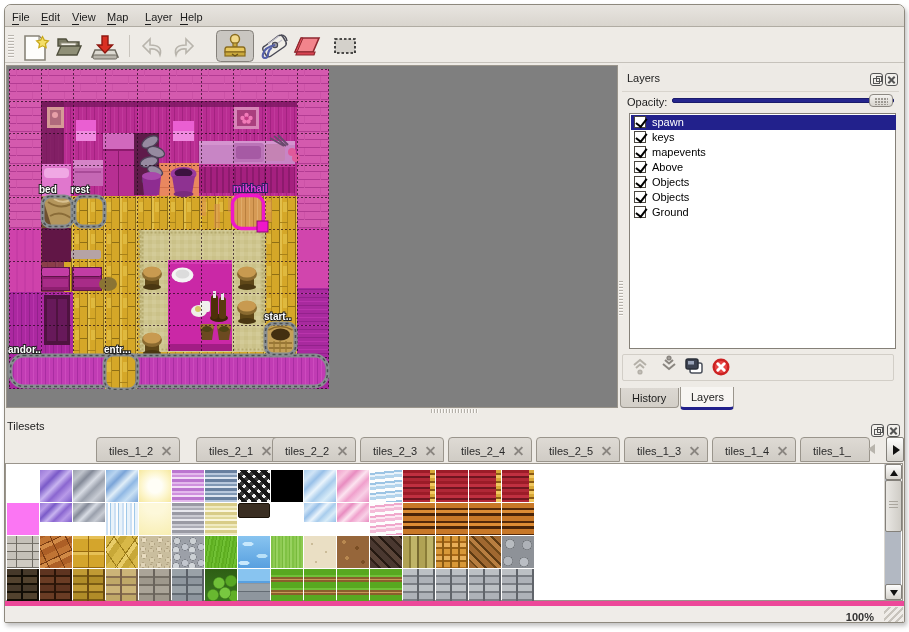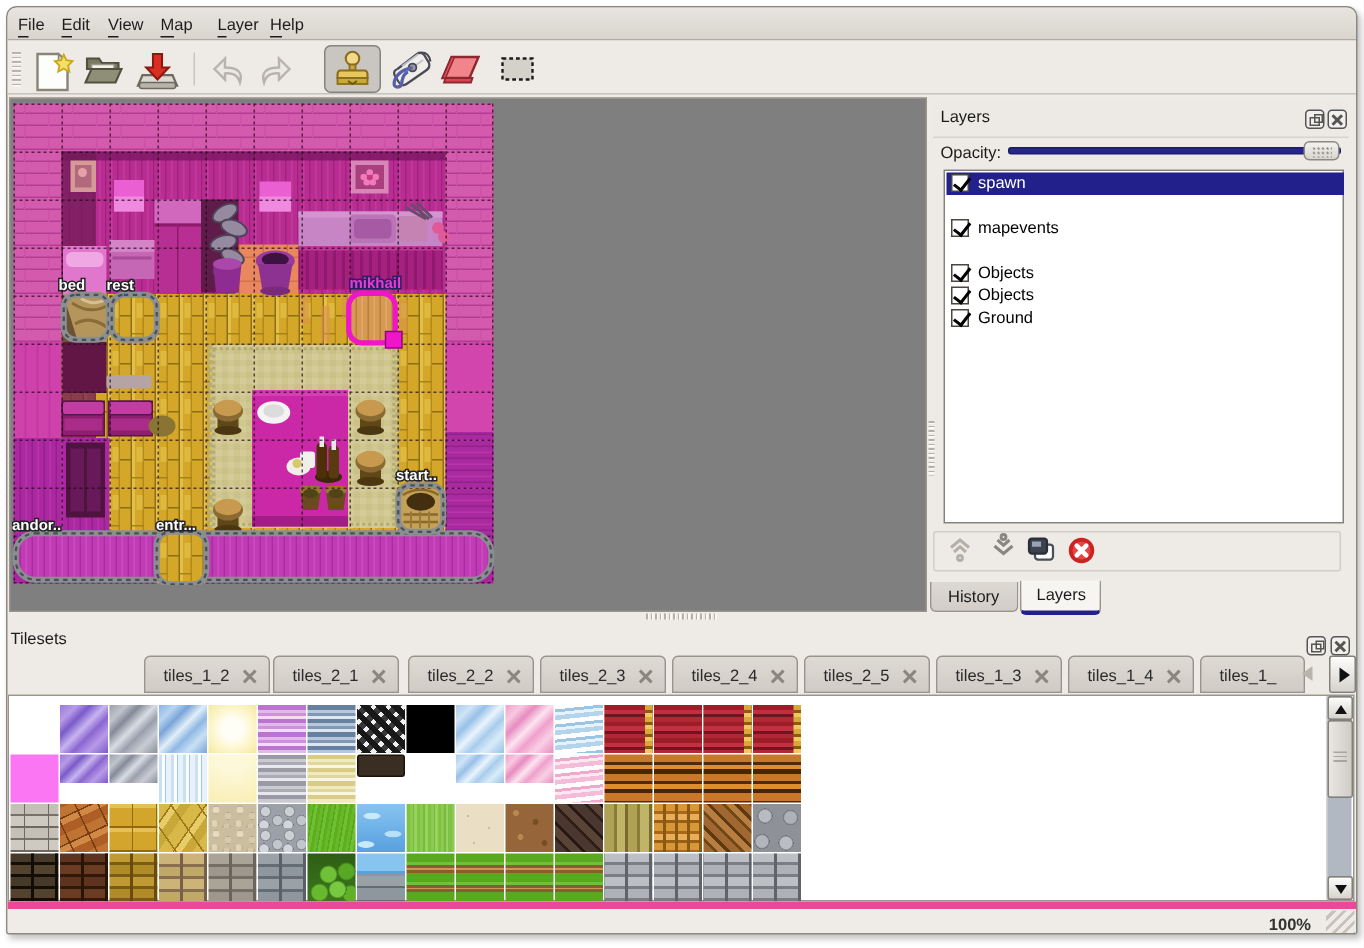--- a/index.html
+++ b/index.html
@@ -530,23 +530,31 @@
    <div class="dbtn cl" style="right:1px"></div>
   </div>
   <div class="oplabel">Opacity:</div>
   <div class="optrack"></div>
   <div class="ophandle"></div>
   <div class="llist">
    <div class="lrow sel" style="top:1px">
           <span class="cb"></span>
           <span class="lname">spawn</span>
         </div>
+   <div class="lrow" style="top:16px">
+          <span class="cb"></span>
+          <span class="lname">keys</span>
+        </div>
    <div class="lrow" style="top:31px">
           <span class="cb"></span>
           <span class="lname">mapevents</span>
+        </div>
+   <div class="lrow" style="top:46px">
+          <span class="cb"></span>
+          <span class="lname">Above</span>
         </div>
    <div class="lrow" style="top:61px">
           <span class="cb"></span>
           <span class="lname">Objects</span>
         </div>
    <div class="lrow" style="top:76px">
           <span class="cb"></span>
           <span class="lname">Objects</span>
         </div>
    <div class="lrow" style="top:91px">
@@ -586,21 +594,21 @@
 
  <div class="tsdock">
   <span class="label" style="left:2px;top:2px;color:#1c1c1c">Tilesets</span>
   <div class="dbtn fl" style="right:20px;top:6px;position:absolute"></div>
   <div class="dbtn cl" style="right:4px;top:6px;position:absolute"></div>
   <div class="tstabs">
    <div class="tstab" style="left:91px;width:84px">
           <span class="tx">tiles_1_2</span>
           <span class="xicon"></span>
         </div>
-   <div class="tstab" style="left:177px;width:84px">
+   <div class="tstab" style="left:191px;width:84px">
           <span class="tx">tiles_2_1</span>
           <span class="xicon"></span>
         </div>
    <div class="tstab" style="left:267px;width:84px">
           <span class="tx">tiles_2_2</span>
           <span class="xicon"></span>
         </div>
    <div class="tstab" style="left:355px;width:84px">
           <span class="tx">tiles_2_3</span>
           <span class="xicon"></span>

